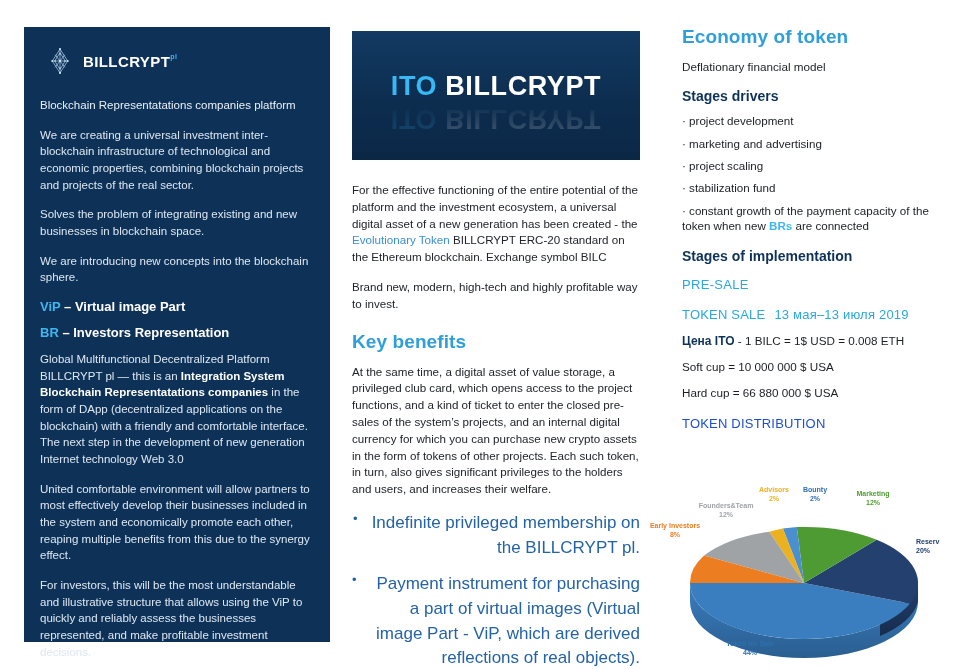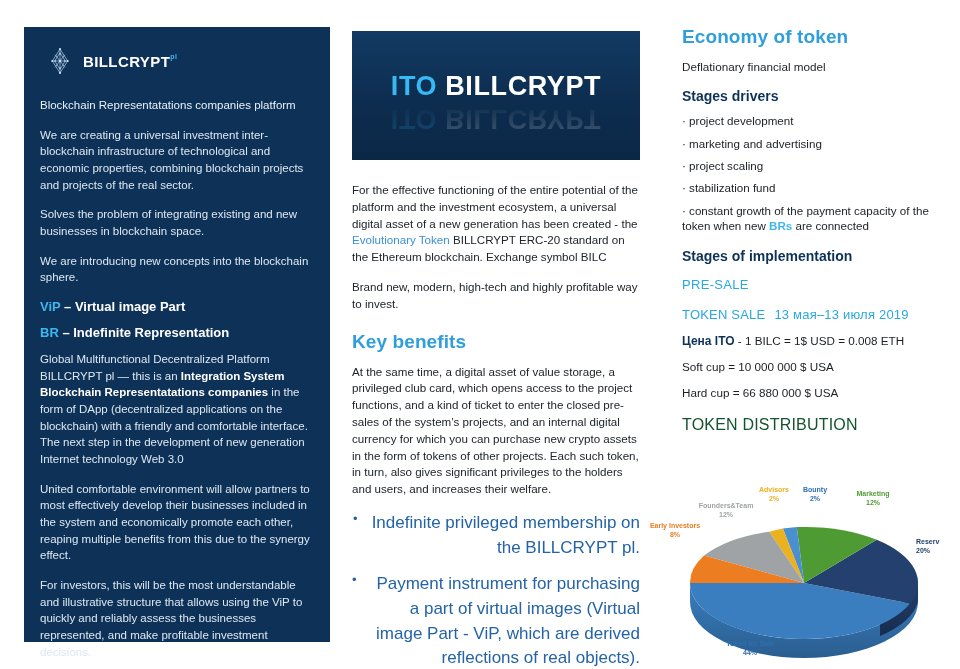--- a/index.html
+++ b/index.html
@@ -78,21 +78,21 @@
   .r-h1{font-size:19px;color:#2f9fdb;margin:0 0 11px 0;letter-spacing:.1px;}
   .r-line{font-size:11.7px;color:#1b1f24;margin:0 0 11px 0;line-height:1.3;}
   .r-h2{font-size:14px;font-weight:bold;color:#0e3158;margin:14px 0 9px 0;}
   .r-bul{font-size:11.6px;color:#1b1f24;margin:0 0 7px 0;line-height:1.33;}
   .r-bul .k{color:#3fb6ef;font-weight:bold;}
   .r-cyan{font-size:13px;color:#2aa8e0;font-weight:normal;margin:13px 0 11px 0;letter-spacing:.3px;}
   .r-sale{font-size:13px;color:#2aa8e0;margin:15px 0 12px 0;letter-spacing:.2px;}
   .r-sale .dates{margin-left:9px;}
   .r-price{font-size:11.7px;color:#1b1f24;margin:0 0 11px 0;}
   .r-price b{color:#0e3158;font-size:12px;}
-  .r-dist{font-size:16px;color:#14532d;margin:16px 0 0 0;letter-spacing:.2px;}
+  .r-dist{font-size:13px;color:#1d4ed8;margin:16px 0 0 0;letter-spacing:.2px;}
 
   
   .pie-wrap{position:absolute;left:648px;top:478px;width:312px;height:191px;}
   .pie-svg{position:absolute;left:0;top:0;}
   .pl{position:absolute;font-size:7px;font-weight:bold;line-height:1.25;text-align:center;white-space:nowrap;}
   .pl .pct{display:block;font-weight:bold;}
 </style>
 </head>
 <body>
 
@@ -128,21 +128,21 @@
     <p class="lp-lead">Blockchain Representatations companies platform</p>
 
     <p class="lp-p">We are creating a universal investment inter-blockchain infrastructure of technological and economic properties, combining blockchain projects and projects of the real sector.</p>
     <p class="lp-p">Solves the problem of integrating existing and new businesses in blockchain space.</p>
     <p class="lp-p">We are introducing new concepts into the blockchain sphere.</p>
 
     <p class="lp-def">
       <span class="k">ViP</span><span> – Virtual image Part</span>
     </p>
     <p class="lp-def">
-      <span class="k">BR</span><span> – Indefinite Representation</span>
+      <span class="k">BR</span><span> – Investors Representation</span>
     </p>
 
     <p class="lp-p">
       <span>Global Multifunctional Decentralized Platform BILLCRYPT pl — this is an </span><b>Integration System Blockchain Representatations companies</b><span> in the form of DApp (decentralized applications on the blockchain) with a friendly and comfortable interface. The next step in the development of new generation Internet technology Web 3.0</span>
     </p>
 
     <p class="lp-p">United comfortable environment will allow partners to most effectively develop their businesses included in the system and economically promote each other, reaping multiple benefits from this due to the synergy effect.</p>
     <p class="lp-p">For investors, this will be the most understandable and illustrative structure that allows using the ViP to quickly and reliably assess the businesses represented, and make profitable investment decisions.</p>
   </div>
 

